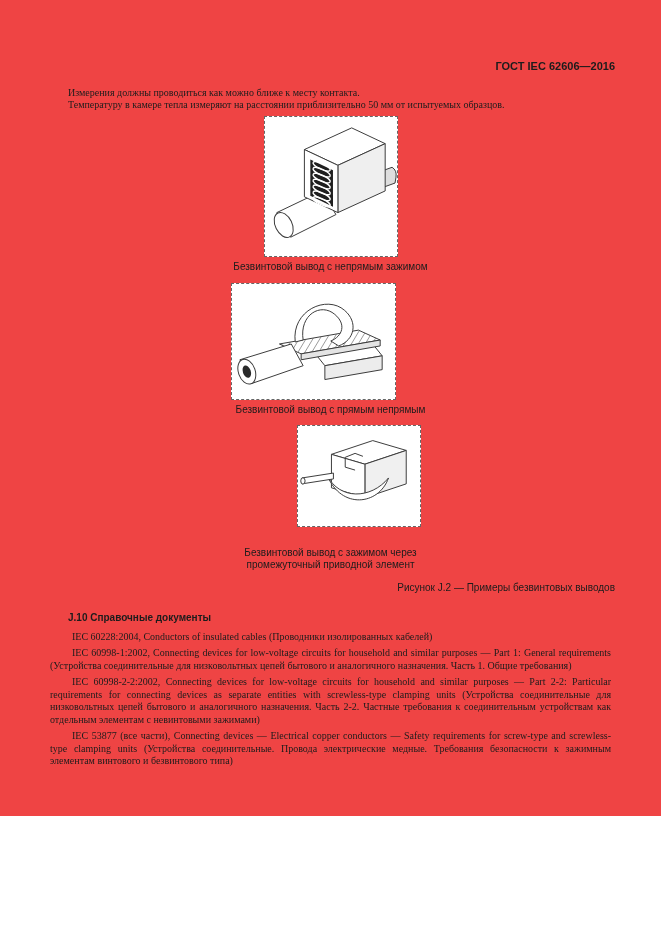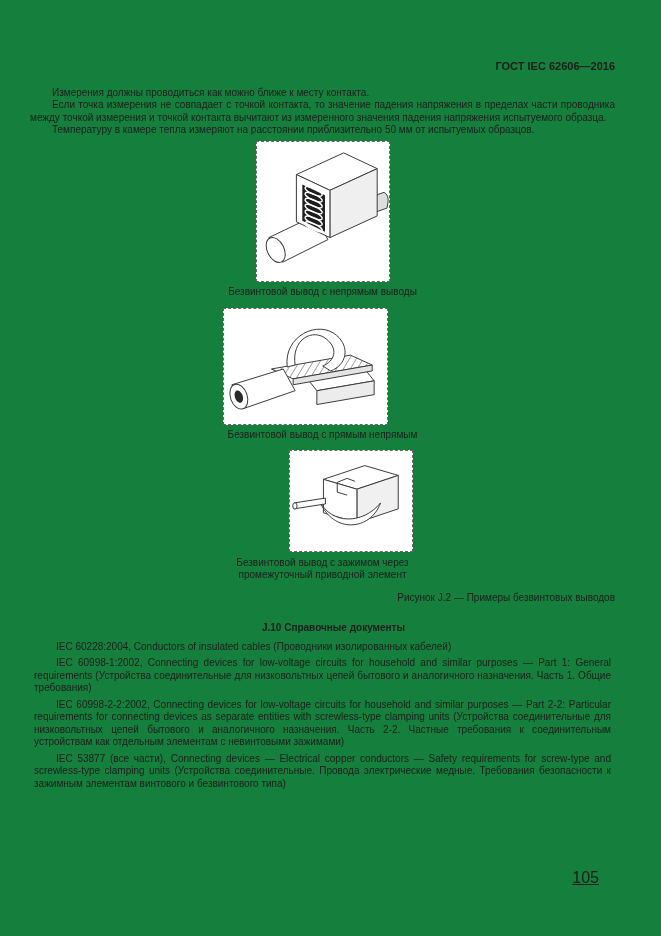--- a/index.html
+++ b/index.html
@@ -1,50 +1,49 @@
 <!DOCTYPE html>
 <html><head>
 <meta charset="utf-8">
 <style>
   * { margin:0; padding:0; box-sizing:border-box; }
   html,body { background:#ffffff; }
   .page {
-    width:661px; height:936px; background:#15803d; position:relative;
-    padding:60px 46px 0 30px; overflow:hidden;
+    width:661px; height:816px; background:#ef4444; position:relative;
+    padding:60px 46px 0 46px; overflow:hidden;
     font-family:"Liberation Sans", sans-serif;
     font-size:10px; line-height:12.5px; color:#1c1c1c;
   }
   .doc-header { text-align:right; font-weight:bold; font-size:11px; margin-bottom:14px; }
-  p.body { text-align:justify; text-indent:22px; }
+  p.body { text-align:justify; text-indent:22px;font-family:Liberation Serif, serif; }
   .fig {
     border:1px dashed #666; margin-left:auto; margin-right:auto;
     display:flex; align-items:center; justify-content:center;
     position:relative; background:#fff;
   }
   .fig-1 { width:134px; height:141px; margin-top:4px; }
   .fig-2 { width:165px; height:117px; margin-top:10px; left:-17px; }
   .fig-3 { width:124px; height:102px; margin-top:8px; left:28px; }
   .caption { text-align:center; margin-top:4px; }
-  .caption-3 { max-width:238px; margin-left:auto; margin-right:auto; margin-top:5px; }
+  .caption-3 { max-width:238px; margin-left:auto; margin-right:auto; margin-top:20px; }
   .figure-label { text-align:right; margin-top:10px; }
-  .section-heading { font-weight:bold; margin-top:18px; text-indent:22px;text-align:center; }
+  .section-heading { font-weight:bold; margin-top:18px; text-indent:22px; }
   .refs p.body { margin:4px; }
   .refs { margin-top:6px; }
   .page-number { position:absolute; right:62px; top:872px; font-size:16px;text-decoration:underline; }
   svg { display:block; }
 </style>
 </head>
 <body>
 
 <div class="page">
 
   <div class="doc-header">ГОСТ IEC 62606—2016</div>
 
   <p class="body">Измерения должны проводиться как можно ближе к месту контакта.</p>
-  <p class="body">Если точка измерения не совпадает с точкой контакта, то значение падения напряжения в пределах части проводника между точкой измерения и точкой контакта вычитают из измеренного значения падения напряжения испытуемого образца.</p>
   <p class="body">Температуру в камере тепла измеряют на расстоянии приблизительно 50 мм от испытуемых образцов.</p>
 
   <div class="fig fig-1">
     <svg width="134" height="139" viewBox="0 0 134 139">
 
       <path d="M118,54 L129,50 Q134,53 133,60 L132,66 L118,71 Z" fill="#dedede" stroke="#3a3a3a" stroke-width="1"></path>
 
       <path d="M12,96 L58,74 L72,98 L26,121 Z" fill="#ffffff" stroke="#3a3a3a" stroke-width="1"></path>
       <ellipse cx="19" cy="108.5" rx="8.5" ry="13.5" transform="rotate(-26 19 108.5)" fill="#ffffff" stroke="#3a3a3a" stroke-width="1"></ellipse>
 
@@ -57,21 +56,21 @@
         <ellipse cx="57.5" cy="49" rx="9.5" ry="3" transform="rotate(25 57.5 49)"></ellipse>
         <ellipse cx="57.5" cy="55" rx="9.5" ry="3" transform="rotate(25 57.5 55)"></ellipse>
         <ellipse cx="57.5" cy="61" rx="9.5" ry="3" transform="rotate(25 57.5 61)"></ellipse>
         <ellipse cx="57.5" cy="67" rx="9.5" ry="3" transform="rotate(25 57.5 67)"></ellipse>
         <ellipse cx="57.5" cy="73" rx="9.5" ry="3" transform="rotate(25 57.5 73)"></ellipse>
         <ellipse cx="57.5" cy="79" rx="9.5" ry="3" transform="rotate(25 57.5 79)"></ellipse>
         <ellipse cx="57.5" cy="85" rx="9.5" ry="3" transform="rotate(25 57.5 85)"></ellipse>
       </g>
     </svg>
   </div>
-  <div class="caption">Безвинтовой вывод с непрямым выводы</div>
+  <div class="caption">Безвинтовой вывод с непрямым зажимом</div>
 
   <div class="fig fig-2">
     <svg width="165" height="115" viewBox="0 0 165 115">
       <defs>
         <clipPath id="plateClip">
           <polygon points="48,60 128,46 150,56 70,70"></polygon>
         </clipPath>
       </defs>
 
       <polygon points="86,72 144,62 152,72 94,82" fill="#ffffff" stroke="#3a3a3a" stroke-width="1"></polygon>

